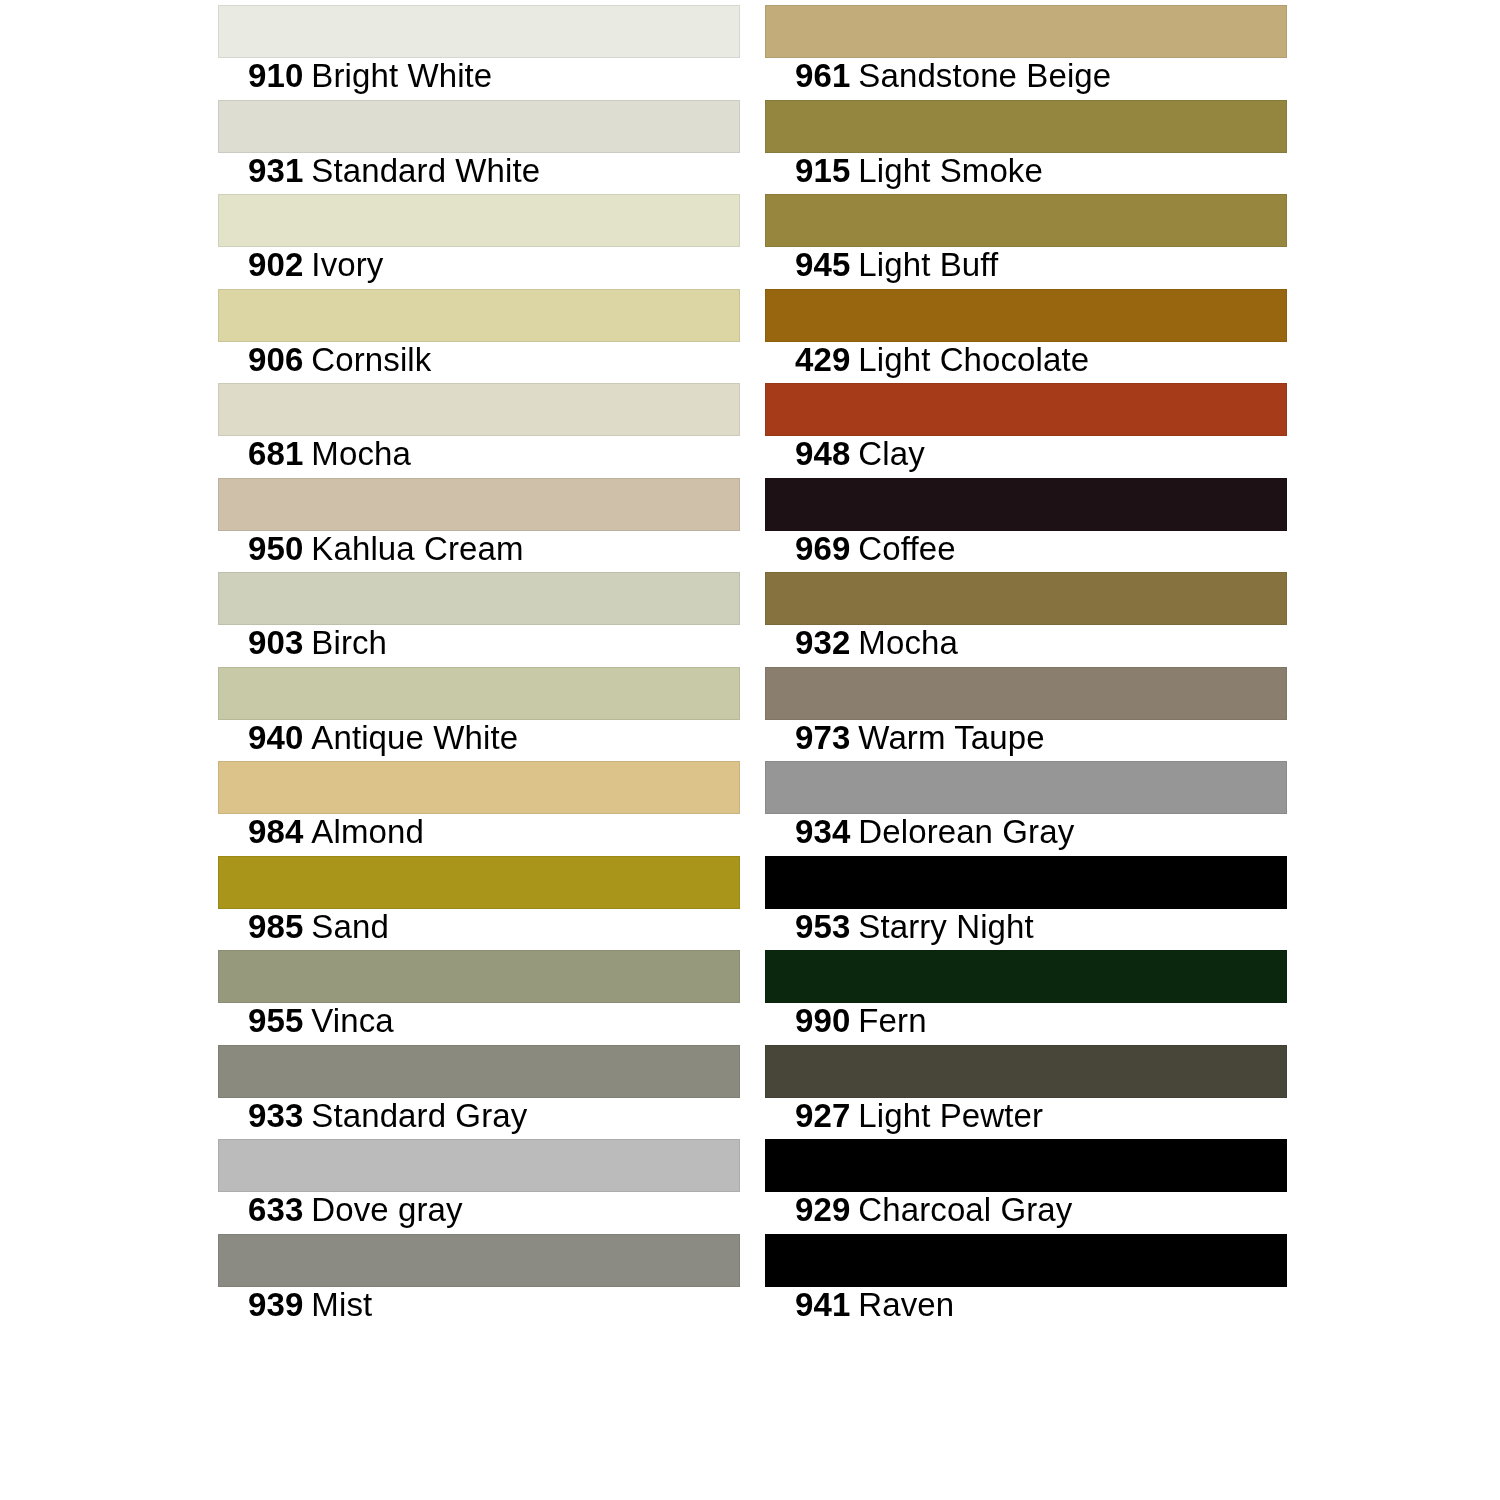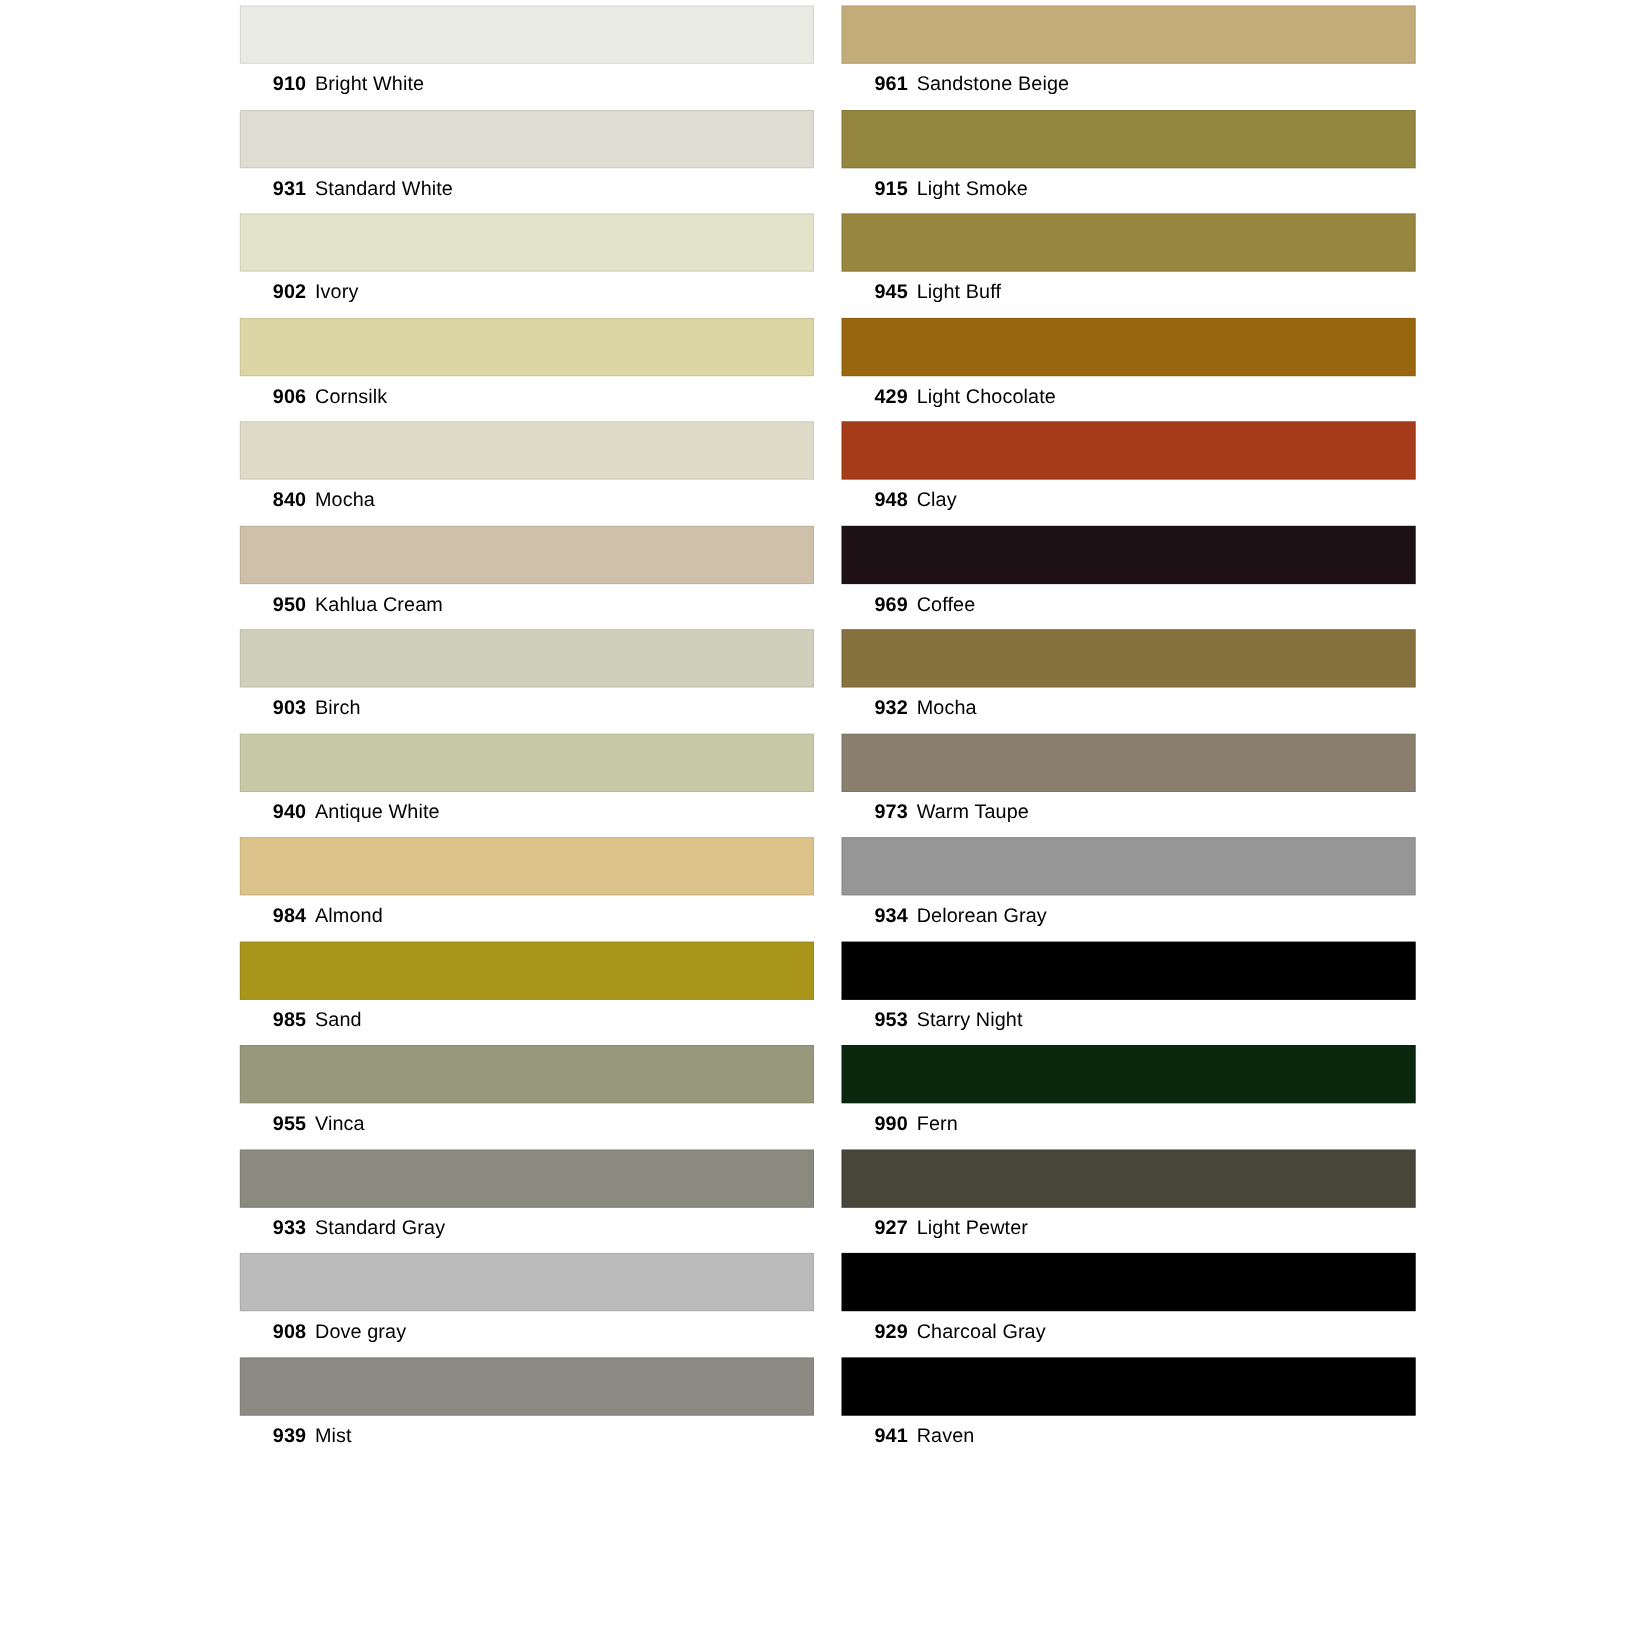--- a/index.html
+++ b/index.html
@@ -39,21 +39,21 @@
     width: 522px;
     height: 53px;
     border: 1px solid rgba(0,0,0,0.08);
     box-sizing: border-box;
   }
   .swatch-label {
     position: absolute;
     left: 30px;
     top: 60px;
     white-space: nowrap;
-    font-size: 18px;
+    font-size: 33px;
     line-height: 32px;
     color: #000000;
     letter-spacing: 0.1px;
   }
   .swatch-code {
     font-weight: bold;
   }
   .swatch-name {
     font-weight: normal;
     margin-left: 8px;
@@ -75,21 +75,21 @@
       <div class="swatch-row">
         <div class="swatch-chip" style="background-color: rgb(227, 227, 202);"></div>
         <div class="swatch-label"><span class="swatch-code">902</span><span class="swatch-name">Ivory</span></div>
       </div>
       <div class="swatch-row">
         <div class="swatch-chip" style="background-color: rgb(220, 214, 165);"></div>
         <div class="swatch-label"><span class="swatch-code">906</span><span class="swatch-name">Cornsilk</span></div>
       </div>
       <div class="swatch-row">
         <div class="swatch-chip" style="background-color: rgb(222, 220, 200);"></div>
-        <div class="swatch-label"><span class="swatch-code">840</span><span class="swatch-name">Mocha</span></div>
+        <div class="swatch-label"><span class="swatch-code">681</span><span class="swatch-name">Mocha</span></div>
       </div>
       <div class="swatch-row">
         <div class="swatch-chip" style="background-color: rgb(206, 192, 169);"></div>
         <div class="swatch-label"><span class="swatch-code">950</span><span class="swatch-name">Kahlua Cream</span></div>
       </div>
       <div class="swatch-row">
         <div class="swatch-chip" style="background-color: rgb(207, 208, 188);"></div>
         <div class="swatch-label"><span class="swatch-code">903</span><span class="swatch-name">Birch</span></div>
       </div>
       <div class="swatch-row">
@@ -107,21 +107,21 @@
       <div class="swatch-row">
         <div class="swatch-chip" style="background-color: rgb(151, 153, 125);"></div>
         <div class="swatch-label"><span class="swatch-code">955</span><span class="swatch-name">Vinca</span></div>
       </div>
       <div class="swatch-row">
         <div class="swatch-chip" style="background-color: rgb(138, 139, 126);"></div>
         <div class="swatch-label"><span class="swatch-code">933</span><span class="swatch-name">Standard Gray</span></div>
       </div>
       <div class="swatch-row">
         <div class="swatch-chip" style="background-color: rgb(187, 187, 187);"></div>
-        <div class="swatch-label"><span class="swatch-code">908</span><span class="swatch-name">Dove gray</span></div>
+        <div class="swatch-label"><span class="swatch-code">633</span><span class="swatch-name">Dove gray</span></div>
       </div>
       <div class="swatch-row">
         <div class="swatch-chip" style="background-color: rgb(140, 139, 131);"></div>
         <div class="swatch-label"><span class="swatch-code">939</span><span class="swatch-name">Mist</span></div>
       </div>
     </div>
   <div class="column" id="col-right">
       <div class="swatch-row">
         <div class="swatch-chip" style="background-color: rgb(194, 172, 121);"></div>
         <div class="swatch-label"><span class="swatch-code">961</span><span class="swatch-name">Sandstone Beige</span></div>

